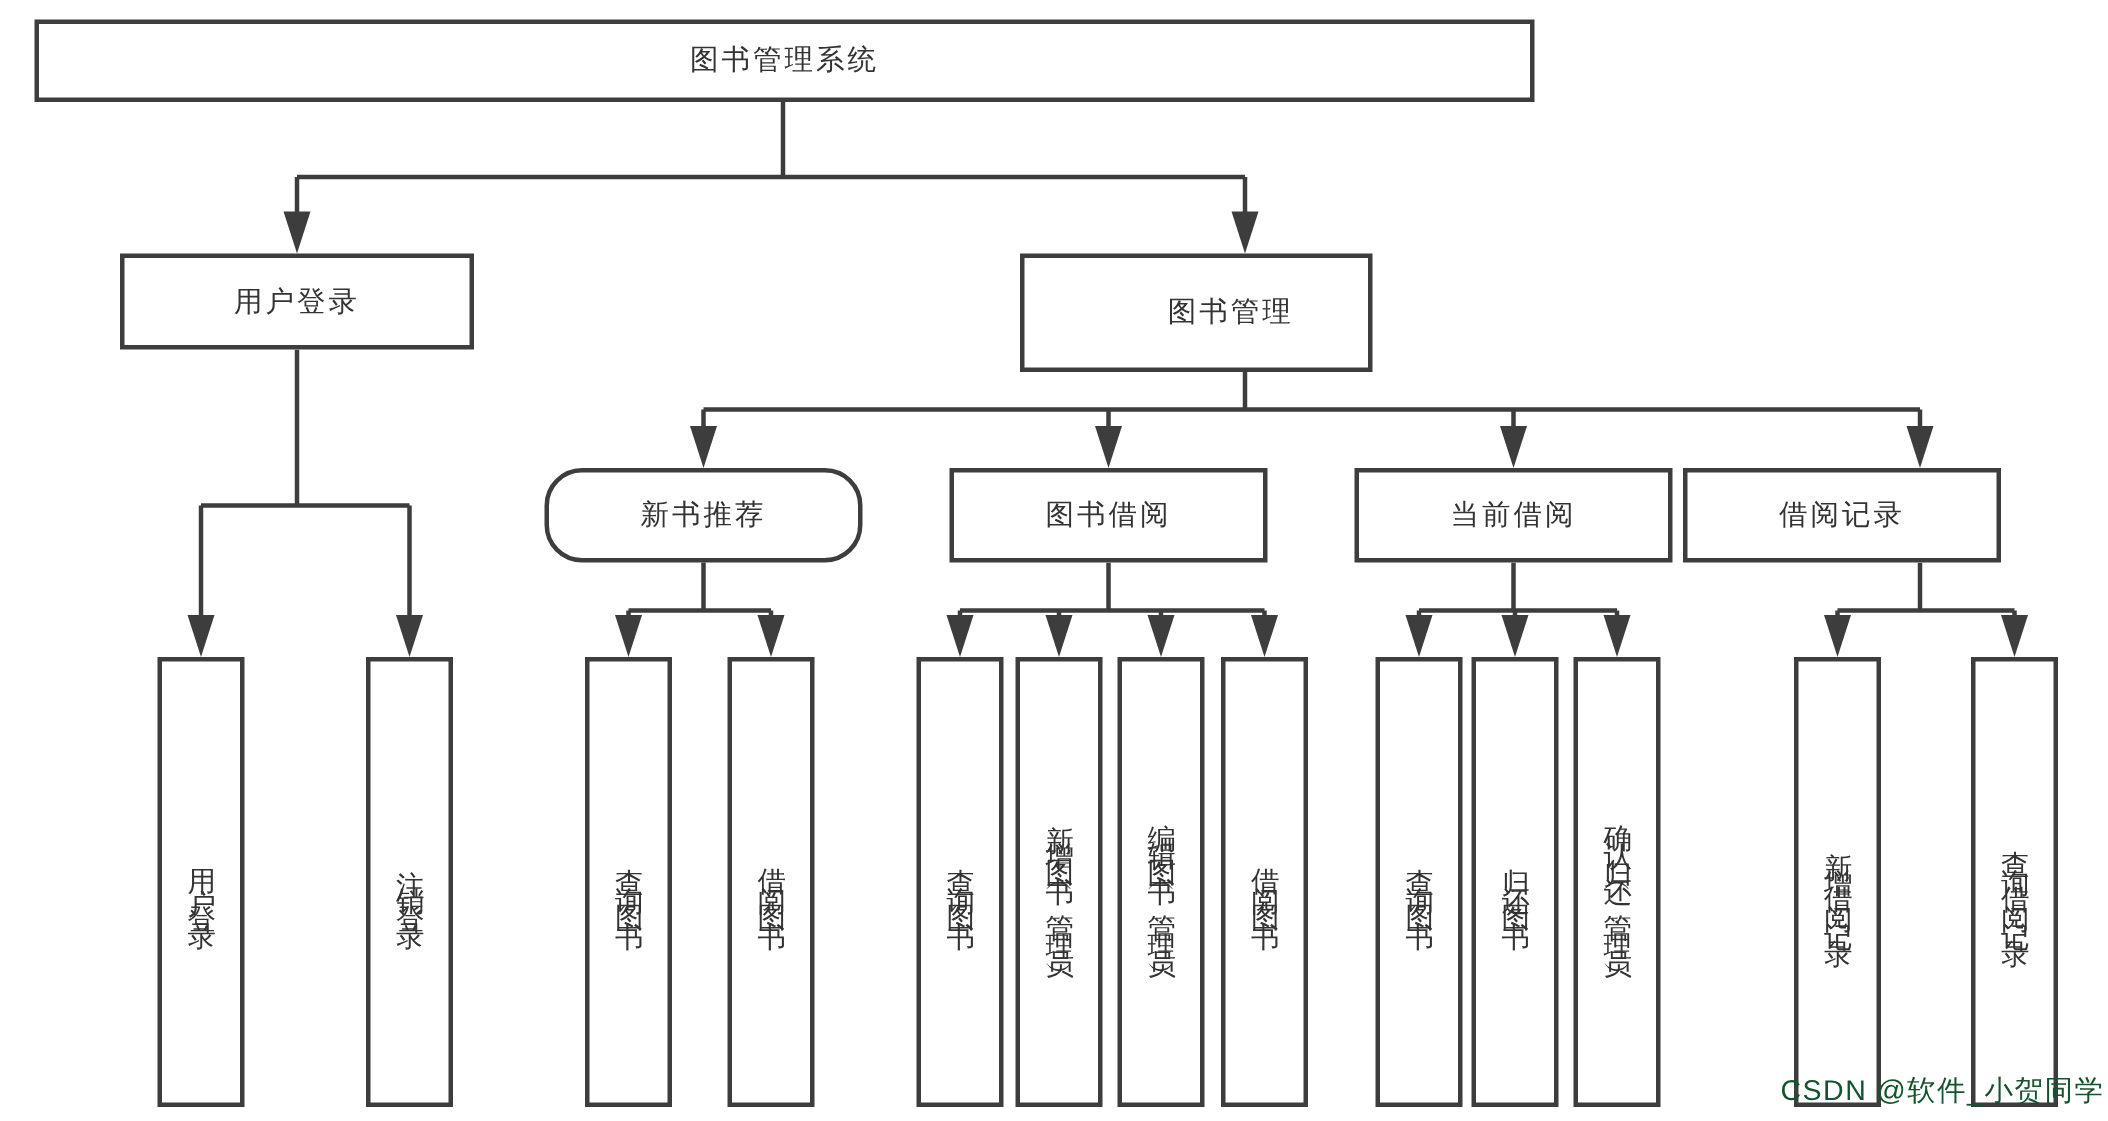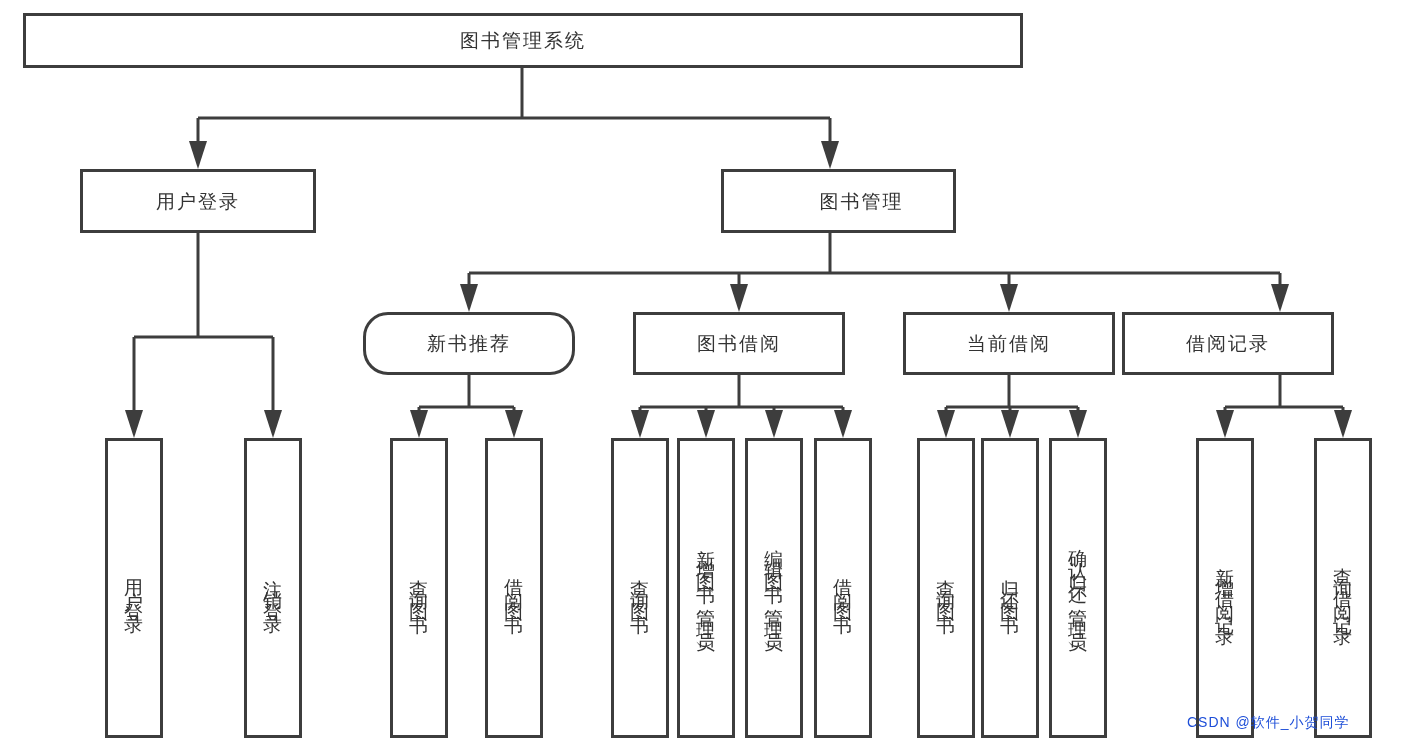--- a/index.html
+++ b/index.html
@@ -40,22 +40,22 @@
     left: 0;
     top: 0;
     width: 1405px;
     height: 747px;
     pointer-events: none;
   }
   .watermark {
     position: absolute;
     left: 1187px;
     top: 714px;
-    font-size: 14px;
-    color: #1d4ed8;
+    font-size: 19px;
+    color: #14532d;
     letter-spacing: 1px;
     white-space: nowrap;
     z-index: 5;
   }
 </style>
 </head>
 <body>
 
 <div class="stage">
 
@@ -110,21 +110,21 @@
       <polygon points="1069,410 1087,410 1078,438" fill="#3d3d3d"></polygon>
       <line x1="1225" y1="407" x2="1225" y2="422" stroke="#3d3d3d" stroke-width="3"></line>
       <polygon points="1216,410 1234,410 1225,438" fill="#3d3d3d"></polygon>
       <line x1="1343" y1="407" x2="1343" y2="422" stroke="#3d3d3d" stroke-width="3"></line>
       <polygon points="1334,410 1352,410 1343,438" fill="#3d3d3d"></polygon>
     </svg>
 
   <div class="node" style="left:23px; top:13px; width:1000px; height:55px;">图书管理系统</div>
 
   <div class="node" style="left:80px; top:169px; width:236px; height:64px;">用户登录</div>
-  <div class="node" style="left:721px; top:169px; width:235px; height:64px;padding-left:46px;">图书管理</div>
+  <div class="node" style="left:680px; top:169px; width:235px; height:79px;padding-left:46px;">图书管理</div>
 
   <div class="node" style="left:363px; top:312px; width:212px; height:63px;border-radius:25px;">新书推荐</div>
   <div class="node" style="left:633px; top:312px; width:212px; height:63px;">图书借阅</div>
   <div class="node" style="left:903px; top:312px; width:212px; height:63px;">当前借阅</div>
   <div class="node" style="left:1122px; top:312px; width:212px; height:63px;">借阅记录</div>
 
   <div class="node vertical" style="left:105px; top:438px; width:58px; height:300px;">用户登录</div>
   <div class="node vertical" style="left:244px; top:438px; width:58px; height:300px;">注销登录</div>
 
   <div class="node vertical" style="left:390px; top:438px; width:58px; height:300px;">查询图书</div>

